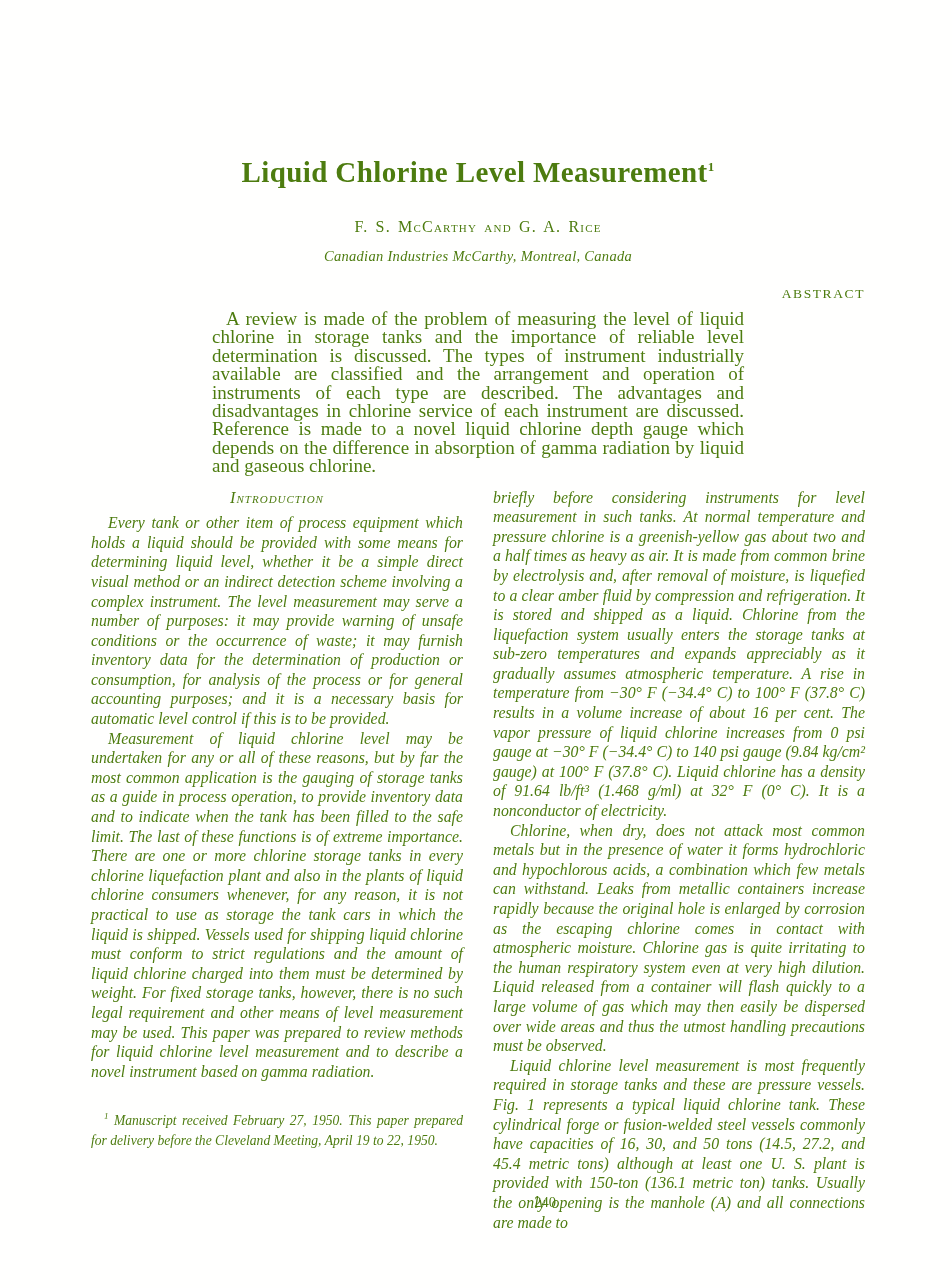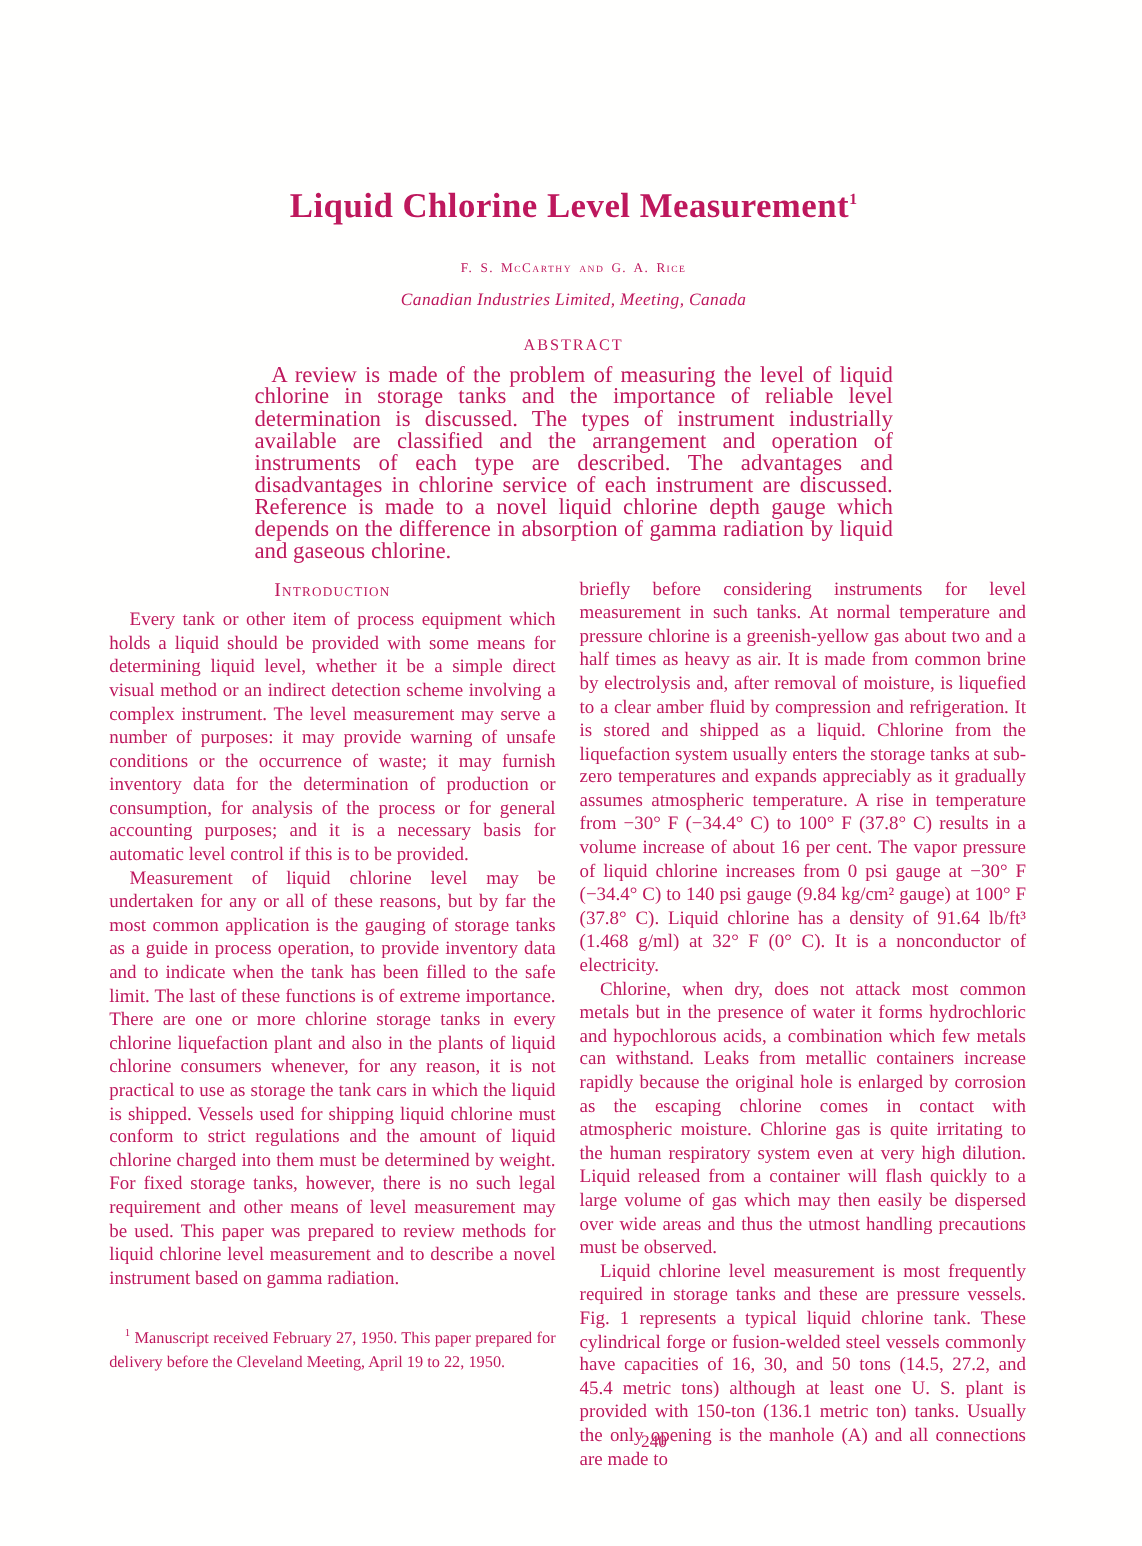--- a/index.html
+++ b/index.html
@@ -6,21 +6,21 @@
     margin: 0;
     padding: 0;
     background: #ffffff;
   }
   .page {
     position: relative;
     width: 952px;
     height: 1288px;
     background: #fffffe;
     font-family: "Liberation Serif", "DejaVu Serif", serif;
-    color: #be185d;
+    color: #4d7c0f;
     overflow: hidden;
     box-sizing: border-box;
   }
   .content {
     position: absolute;
     left: 91px;
     top: 0;
     width: 774px;
   }
   .title {
@@ -34,49 +34,50 @@
   }
   .title sup {
     font-size: 13px;
     vertical-align: super;
     line-height: 0;
   }
   .authors {
     margin-top: 29px;
     text-align: center;
     font-variant: small-caps;
-    font-size: 11px;
+    font-size: 16px;
     letter-spacing: 1.2px;
     word-spacing: 2px;
   }
   .affiliation {
     margin-top: 12px;
     text-align: center;
     font-style: italic;
     font-size: 14.5px;
     letter-spacing: 0.3px;
   }
   .abstract-heading {
     margin-top: 21px;
-    text-align: center;
+    text-align: right;
     font-size: 13.5px;
     letter-spacing: 1.6px;
   }
   .abstract-body {
     width: 532px;
     margin: 8px auto 0 auto;
     font-size: 19px;
     line-height: 18.4px;
     text-align: justify;
     text-indent: 14px;
   }
   .columns {
     display: flex;
-    gap: 20px;
+    gap: 30px;
     margin-top: 12px;
+    font-style: italic;
   }
   .col {
     width: 372px;
     font-size: 15.8px;
     line-height: 19.6px;
     text-align: justify;
   }
   .col p {
     margin: 0;
     text-indent: 17px;
@@ -120,21 +121,21 @@
 </head>
 <body>
 
 <div class="page">
   <div class="content">
 
     <h1 class="title"><span>Liquid Chlorine Level Measurement</span><sup>1</sup></h1>
 
     <div class="authors">F. S. McCarthy and G. A. Rice</div>
 
-    <div class="affiliation">Canadian Industries Limited, Meeting, Canada</div>
+    <div class="affiliation">Canadian Industries McCarthy, Montreal, Canada</div>
 
     <section>
       <div class="abstract-heading">ABSTRACT</div>
       <p class="abstract-body">A review is made of the problem of measuring the level of liquid chlorine in storage tanks and the importance of reliable level determination is discussed. The types of instrument industrially available are classified and the arrangement and operation of instruments of each type are described. The advantages and disadvantages in chlorine service of each instrument are discussed. Reference is made to a novel liquid chlorine depth gauge which depends on the difference in absorption of gamma radiation by liquid and gaseous chlorine.</p>
     </section>
 
     <div class="columns">
 
       <div class="col">
         <div class="sec-heading">Introduction</div>

